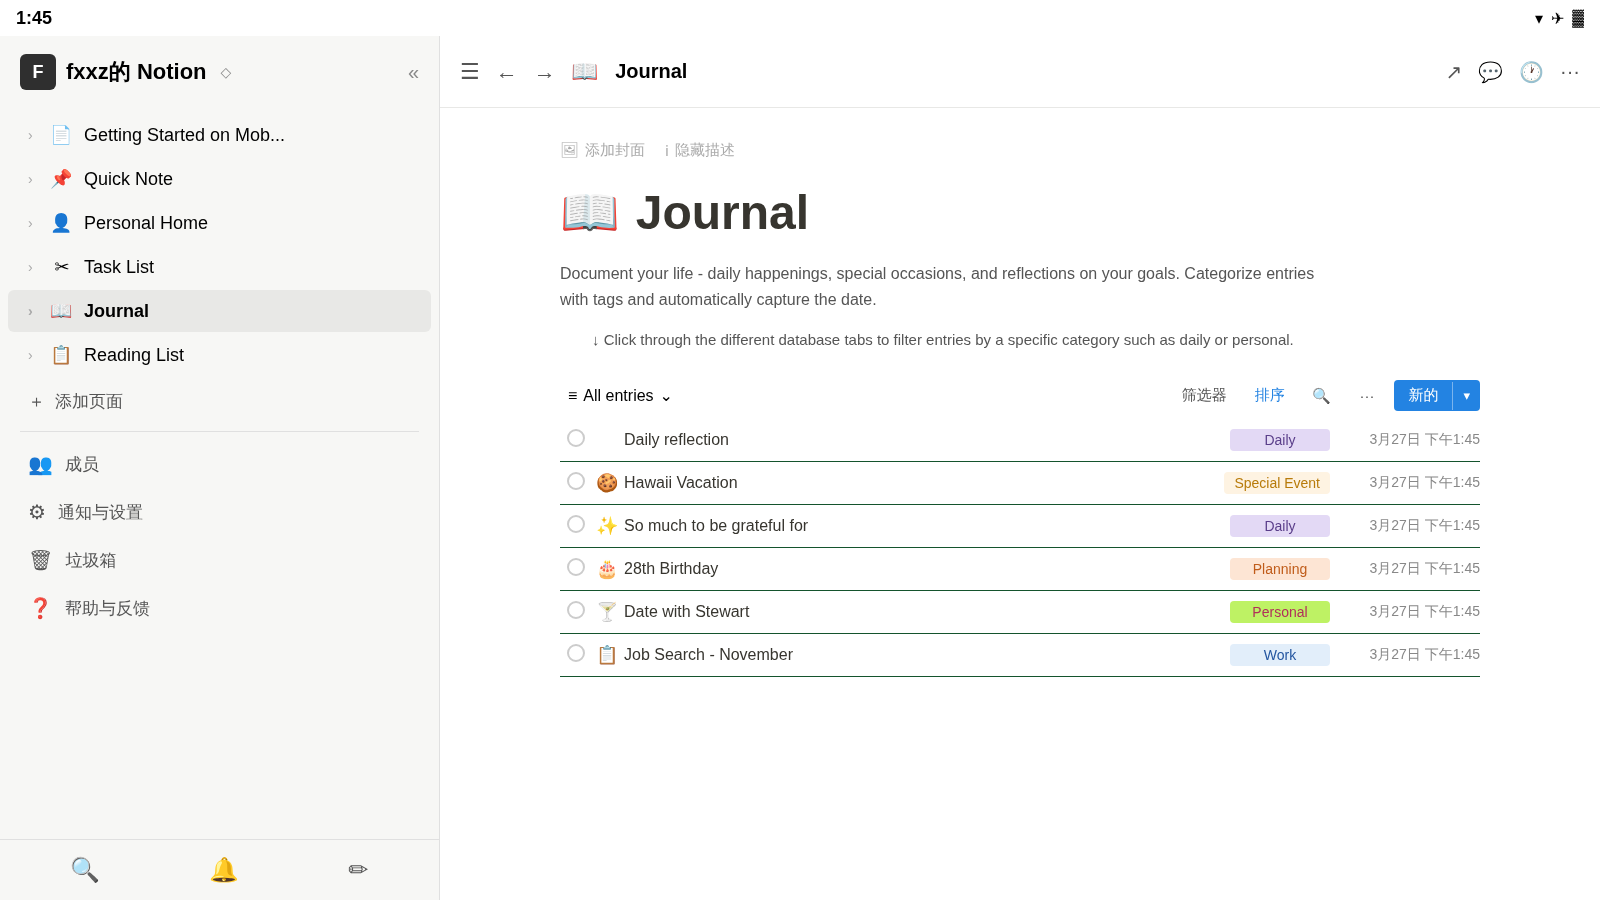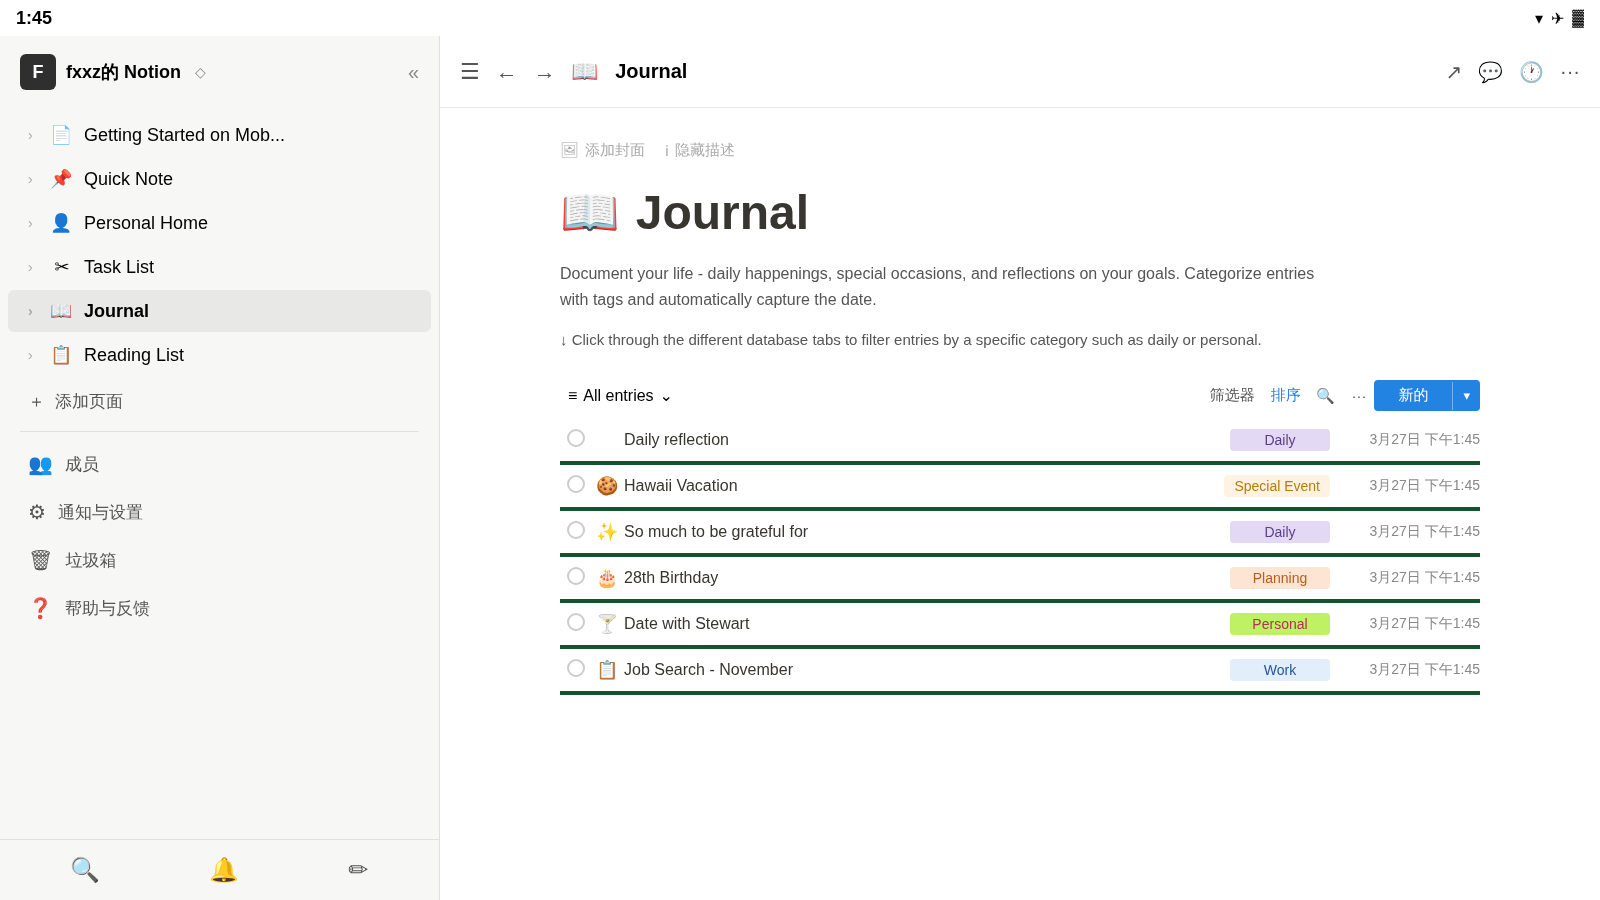--- a/index.html
+++ b/index.html
@@ -25,21 +25,21 @@
     .sidebar-header {
       display: flex; align-items: center; justify-content: space-between;
       padding: 12px 20px; height: 72px;
     }
     .sidebar-workspace { display: flex; align-items: center; gap: 10px; }
     .workspace-icon {
       width: 36px; height: 36px; background: #2f2f2f; color: #fff;
       border-radius: 6px; display: flex; align-items: center; justify-content: center;
       font-size: 18px; font-weight: bold;
     }
-    .workspace-name { font-size: 18px; font-weight: 600; }
+    .workspace-name { font-size: 22px; font-weight: 600; }
     .workspace-chevron { font-size: 14px; color: #888; margin-left: 4px; }
     .sidebar-collapse { font-size: 20px; color: #888; cursor: pointer; }
 
     .sidebar-nav { flex: 1; overflow-y: auto; padding: 4px 0; }
     .nav-item {
       display: flex; align-items: center; padding: 10px 20px;
       cursor: pointer; border-radius: 6px; margin: 2px 8px;
       position: relative;
     }
     .nav-item.active { background: #e8e8e6; font-weight: 700; }
@@ -86,45 +86,45 @@
     .content-body { flex: 1; overflow-y: auto; padding: 32px 120px; }
 
     .page-meta { display: flex; gap: 20px; align-items: center; margin-bottom: 24px; color: #aaa; font-size: 15px; }
     .page-meta-btn { display: flex; align-items: center; gap: 6px; cursor: pointer; }
 
     .page-title-row { display: flex; align-items: center; gap: 16px; margin-bottom: 20px; }
     .page-title-icon { font-size: 48px; }
     .page-title { font-size: 48px; font-weight: 700; color: #37352f; }
 
     .page-desc { font-size: 16px; color: #555; line-height: 1.6; margin-bottom: 16px; max-width: 760px; margin-top: 8px; }
-    .page-hint { font-size: 15px; color: #555; line-height: 1.6; margin-bottom: 28px; max-width: 760px; }
+    .page-hint { font-size: 15px; color: #555; line-height: 1.6; margin-bottom: 28px; max-width: 760px; margin-left: 32px; }
 
     
     .db-toolbar {
       display: flex; align-items: center; justify-content: space-between;
       margin-bottom: 8px;
     }
     .db-toolbar-left { display: flex; align-items: center; gap: 8px; }
     .db-view-selector {
       display: flex; align-items: center; gap: 6px; font-size: 16px; font-weight: 500;
       cursor: pointer; padding: 4px 8px; border-radius: 4px;
     }
-    .db-toolbar-right { display: flex; align-items: center; }
+    .db-toolbar-right { display: flex; align-items: center; gap: 12px; }
     .db-toolbar-btn { font-size: 15px; color: #555; cursor: pointer; padding: 4px 8px; border-radius: 4px; }
     .db-toolbar-btn.active { color: #2383e2; }
     .db-new-btn {
       display: flex; align-items: center; gap: 0;
       background: #2383e2; color: #fff; border: none; border-radius: 4px;
       cursor: pointer; font-size: 15px; font-weight: 500;
     }
-    .db-new-main { padding: 6px 24px; }
+    .db-new-main { padding: 6px 14px; }
     .db-new-divider { width: 1px; background: rgba(255,255,255,0.4); height: 28px; }
     .db-new-arrow { padding: 6px 10px; font-size: 13px; }
     .db-table-row {
-      display: flex; align-items: center; border-bottom: 4px solid #14532d;
+      display: flex; align-items: center; border-bottom: 1px solid #14532d;
       padding: 10px 0; cursor: pointer; justify-content: space-between;
     }
     .row-checkbox { width: 32px; text-align: center; }
     .row-checkbox-circle {
       width: 18px; height: 18px; border-radius: 50%;
       border: 2px solid #ccc; display: inline-block;
     }
     .row-icon { width: 32px; text-align: center; font-size: 18px; }
     .row-title { flex: 1; font-size: 16px; color: #37352f; font-weight: 400; }
     .row-tag {

